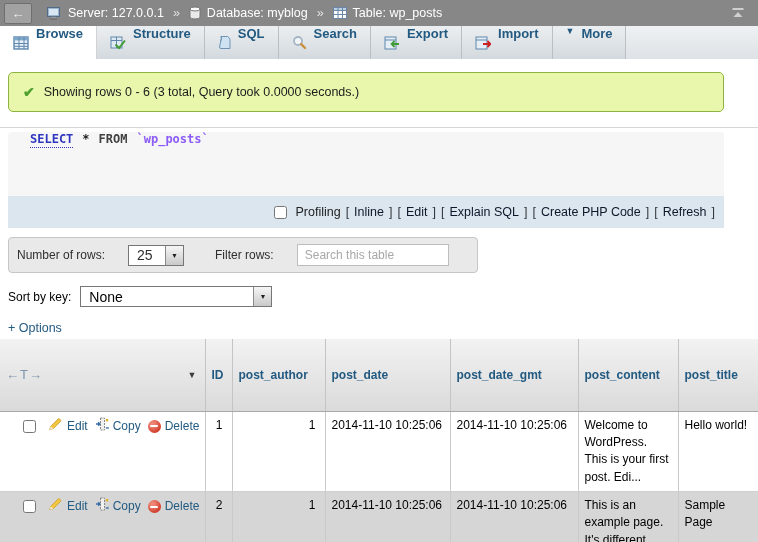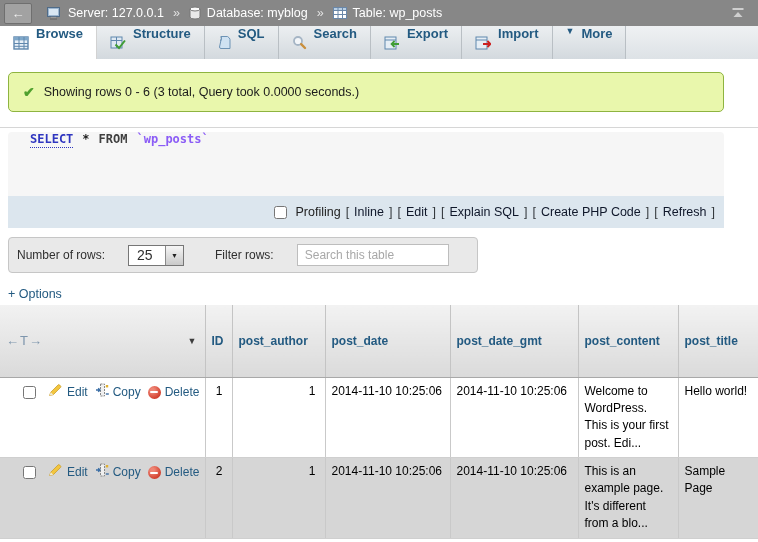--- a/index.html
+++ b/index.html
@@ -247,20 +247,27 @@
     <span>Number of rows:</span>
     <span class="dd dd-rows">
       <span class="dd-val">25</span>
       <span class="dd-btn">▼</span>
     </span>
     <span class="lbl-gap">Filter rows:</span>
     <input class="filter-input" type="text" placeholder="Search this table" style="">
   </div>
 
   
+  <div class="sort-row">
+    <span>Sort by key:</span>
+    <span class="dd dd-sort">
+      <span class="dd-val">None</span>
+      <span class="dd-btn">▼</span>
+    </span>
+  </div>
 
   <a class="options-link">+ Options</a>
 
   
   <table class="grid">
     <colgroup>
       <col style="width:205px">
         <col style="width:27px">
         <col style="width:93px">
       <col style="width:125px">

